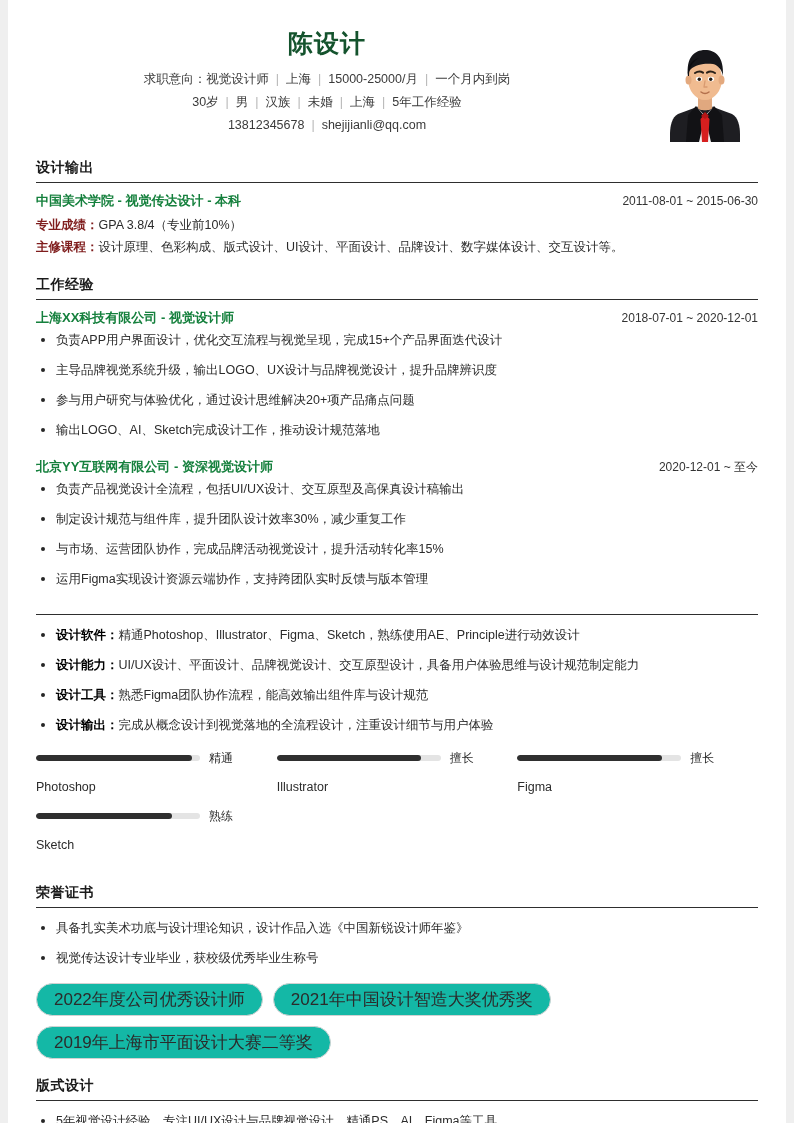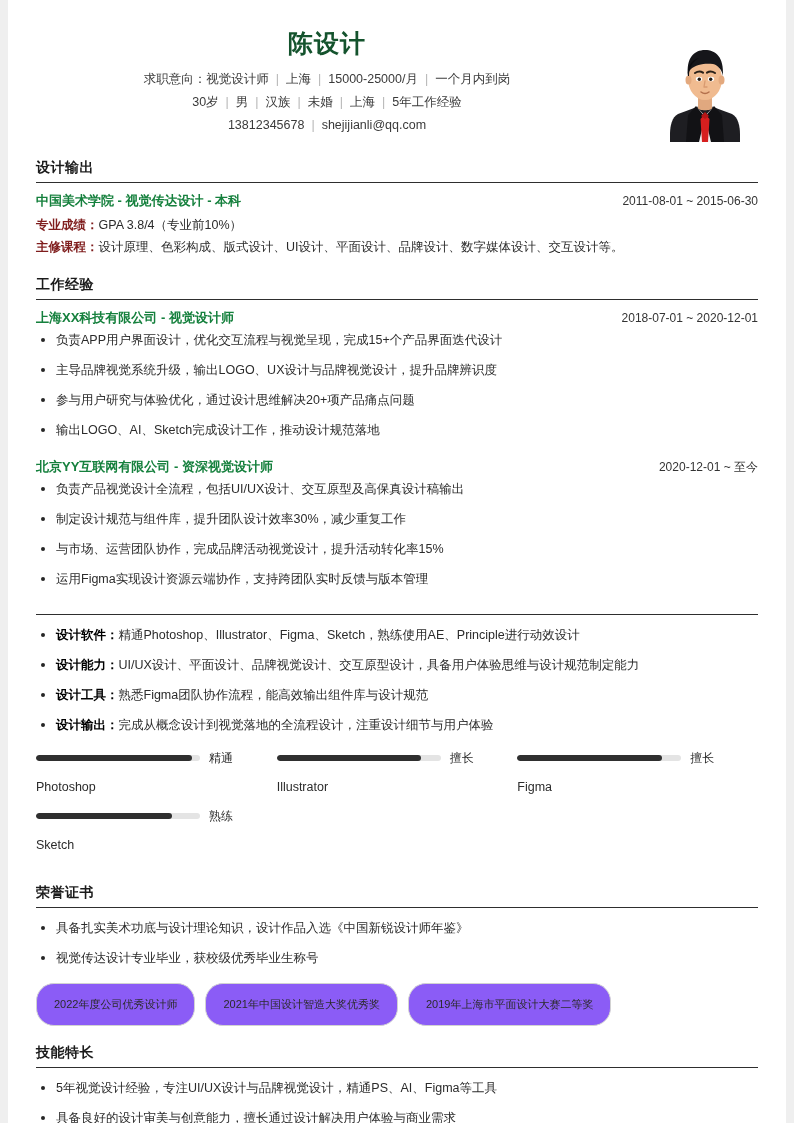--- a/index.html
+++ b/index.html
@@ -176,24 +176,24 @@
   
   .tags {
     display: flex;
     flex-wrap: wrap;
     gap: 10px;
     padding: 4px 0 2px 0;
   }
   .tag {
     border: 1px solid #d2d2d2;
     border-radius: 18px;
-    padding: 13px 17px;
-    font-size: 11px;
-    color: #2b2b2b;
-    background: #8b5cf6;
+    padding: 4px 17px;
+    font-size: 17px;
+    color: #2b2b2b;
+    background: #14b8a6;
     white-space: nowrap;
   }
 </style>
 </head>
 <body>
 
 <div class="page">
   <div class="inner">
 
     <div class="header">
@@ -366,21 +366,21 @@
         </ul>
         <div class="tags">
           <div class="tag">2022年度公司优秀设计师</div>
           <div class="tag">2021年中国设计智造大奖优秀奖</div>
           <div class="tag">2019年上海市平面设计大赛二等奖</div>
         </div>
       </div>
     </div>
 
     <div class="section">
-      <div class="section-title">技能特长</div>
+      <div class="section-title">版式设计</div>
       <div class="section-rule"></div>
       <div class="section-body">
         <ul class="bullets">
           <li>5年视觉设计经验，专注UI/UX设计与品牌视觉设计，精通PS、AI、Figma等工具</li>
           <li>具备良好的设计审美与创意能力，擅长通过设计解决用户体验与商业需求</li>
 
         </ul>
       </div>
     </div>
 

